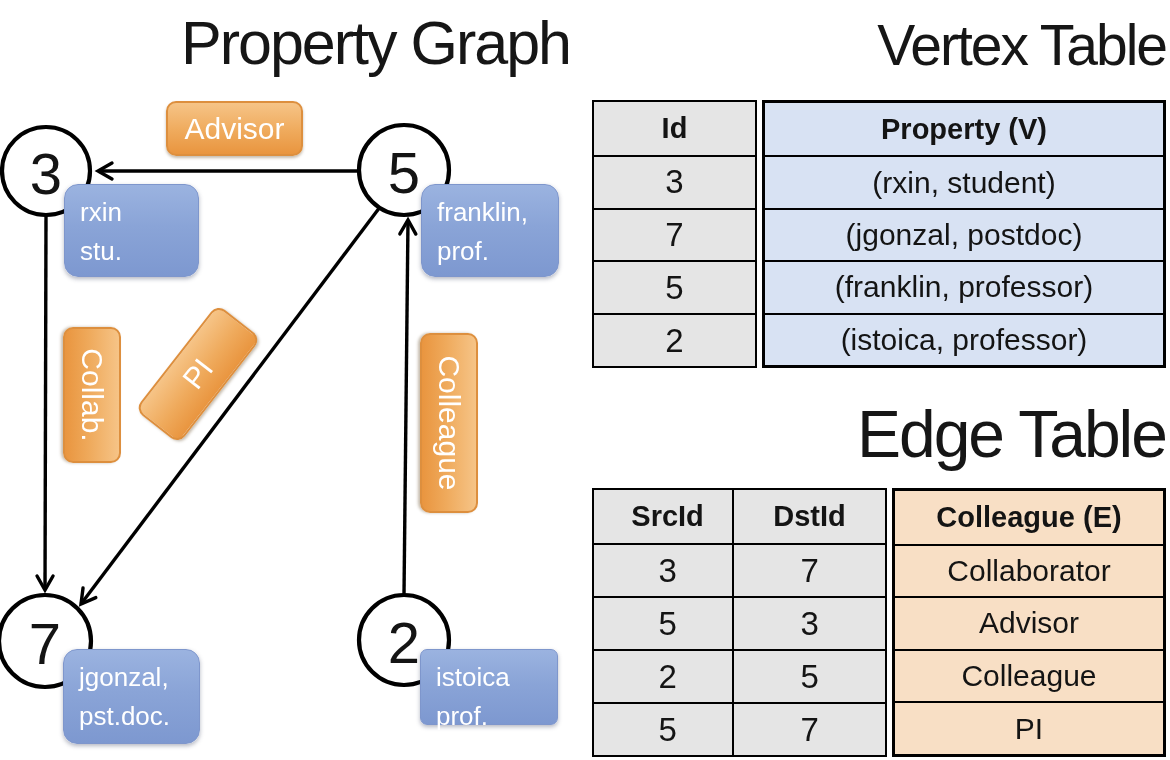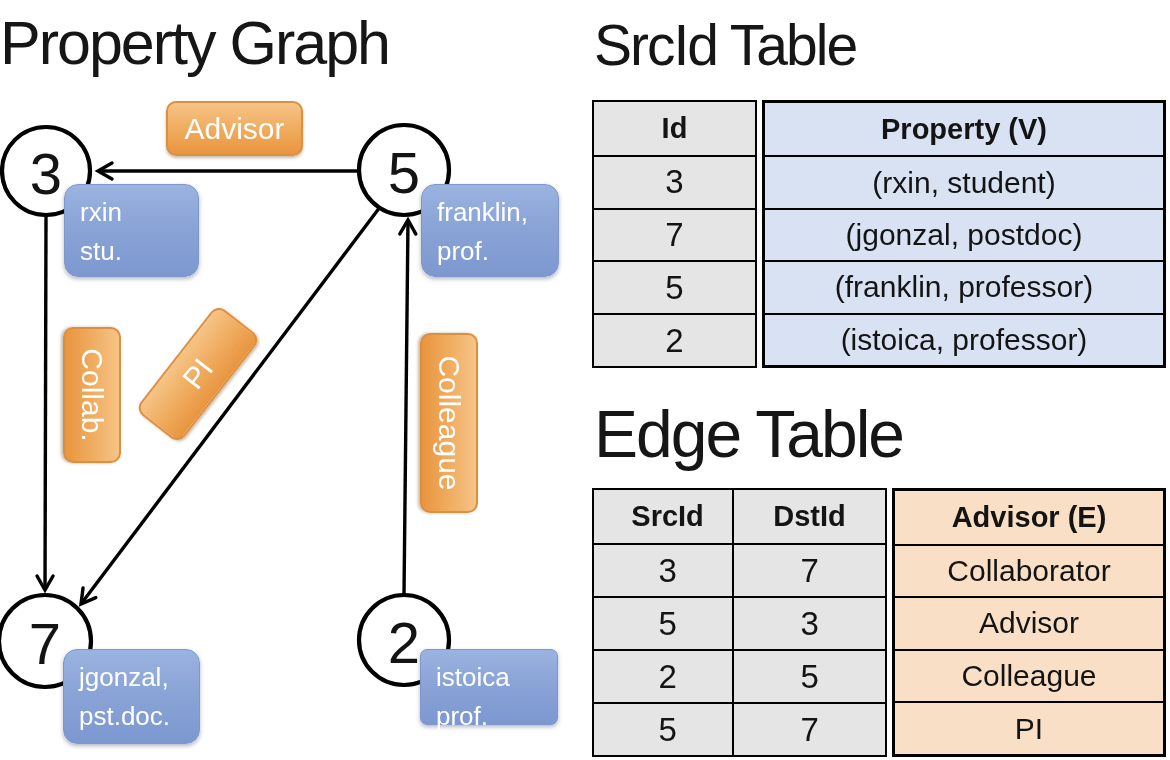--- a/index.html
+++ b/index.html
@@ -1,20 +1,20 @@
 <!DOCTYPE html>
 <html><head>
 <meta charset="utf-8">
 <style>
   html,body{margin:0;padding:0;background:#fff;}
   .stage{
     position:relative;width:1170px;height:760px;background:#fff;overflow:hidden;
     font-family:"Liberation Sans",sans-serif;color:#141414;
   }
-  .title{position:absolute;text-align:left;font-weight:300;letter-spacing:-2px;color:#161616;white-space:nowrap;}
+  .title{position:absolute;text-align:right;font-weight:300;letter-spacing:-2px;color:#161616;white-space:nowrap;}
   .graph-title{left:0;top:8px;width:570px;font-size:61px;}
   .vertex-title{left:594px;top:12px;width:572px;font-size:57px;}
   .edge-title{left:594px;top:396px;width:572px;font-size:66px;}
 
   .graph-svg{position:absolute;left:0;top:0;z-index:1;}
 
   
   .tag{
     position:absolute;z-index:3;display:flex;align-items:center;justify-content:center;
     background:linear-gradient(180deg,#f6c487 0%,#efaa5c 55%,#e9953f 100%);
@@ -62,21 +62,21 @@
   .cell{display:flex;align-items:center;justify-content:center;font-size:33px;box-sizing:border-box;}
   .cell:first-child{border-right:2px solid #000;}
   .cell.head{font-weight:bold;font-size:29px;}
 </style>
 </head>
 <body>
 
 <div class="stage">
 
   <div class="title graph-title">Property Graph</div>
-  <div class="title vertex-title">SrcId Table</div>
+  <div class="title vertex-title">Vertex Table</div>
   <div class="title edge-title">Edge Table</div>
 
   <svg class="graph-svg" width="570" height="760" viewBox="0 0 570 760">
     <defs>
       <marker id="arrow" markerWidth="34" markerHeight="34" refX="17" refY="17" orient="auto" markerUnits="userSpaceOnUse" overflow="visible">
         <path d="M 3 9 L 17 17 L 3 25" fill="none" stroke="#000" stroke-width="3.4" stroke-linecap="round"></path>
       </marker>
     </defs>
 
     <line x1="358" y1="171" x2="98" y2="171" stroke="#000" stroke-width="3.4" marker-end="url(#arrow)"></line>
@@ -151,21 +151,21 @@
       <div class="row2">
         <div class="cell">2</div>
         <div class="cell">5</div>
       </div>
       <div class="row2">
         <div class="cell">5</div>
         <div class="cell">7</div>
       </div>
     </div>
     <div class="sub sub-thick prop-col efill">
-      <div class="row head">Advisor (E)</div>
+      <div class="row head">Colleague (E)</div>
       <div class="row">Collaborator</div>
       <div class="row">Advisor</div>
       <div class="row">Colleague</div>
       <div class="row">PI</div>
     </div>
   </div>
 
 </div>
 
 </body></html>

